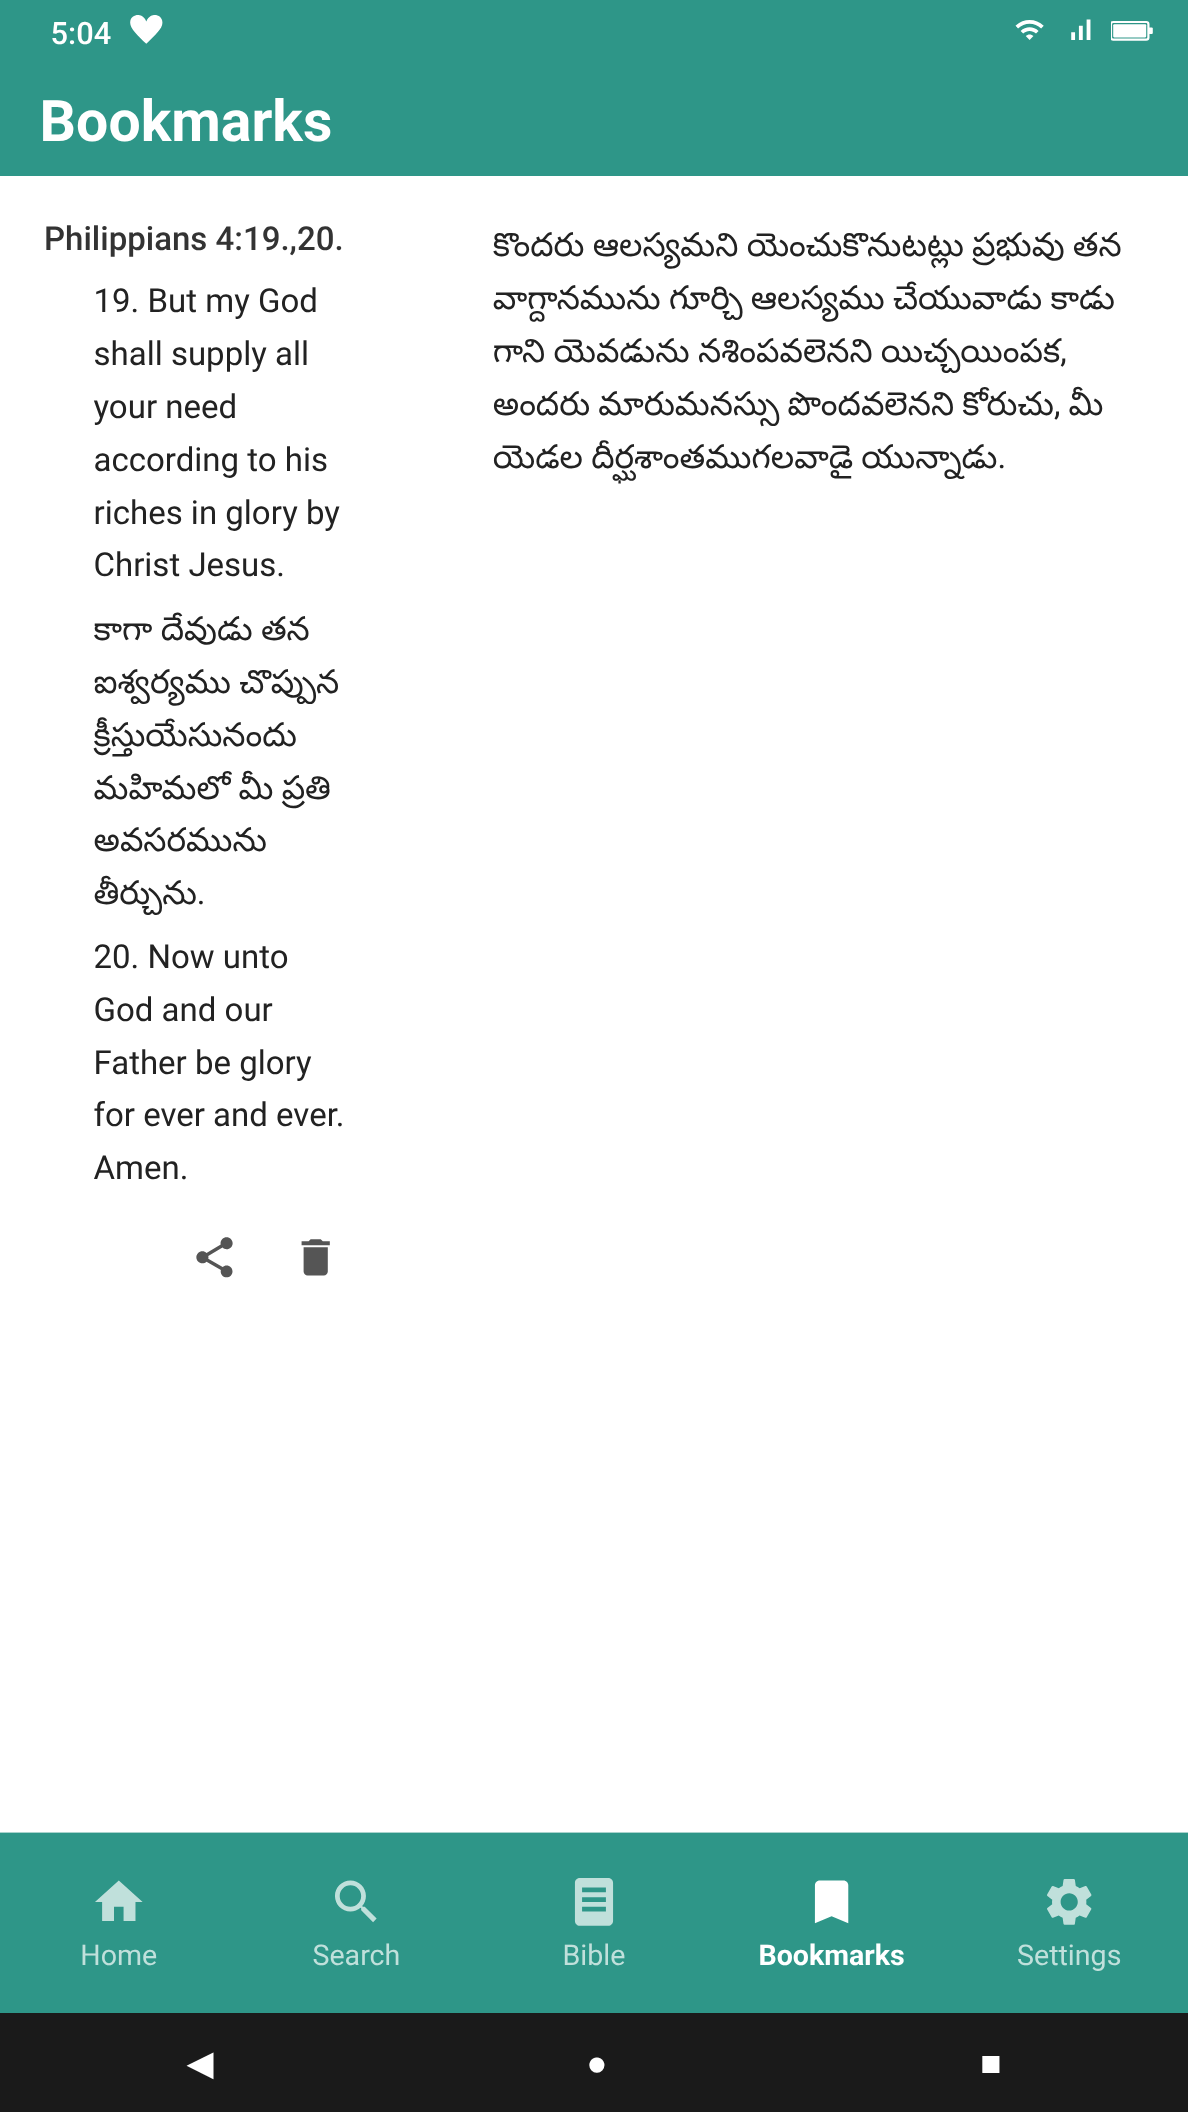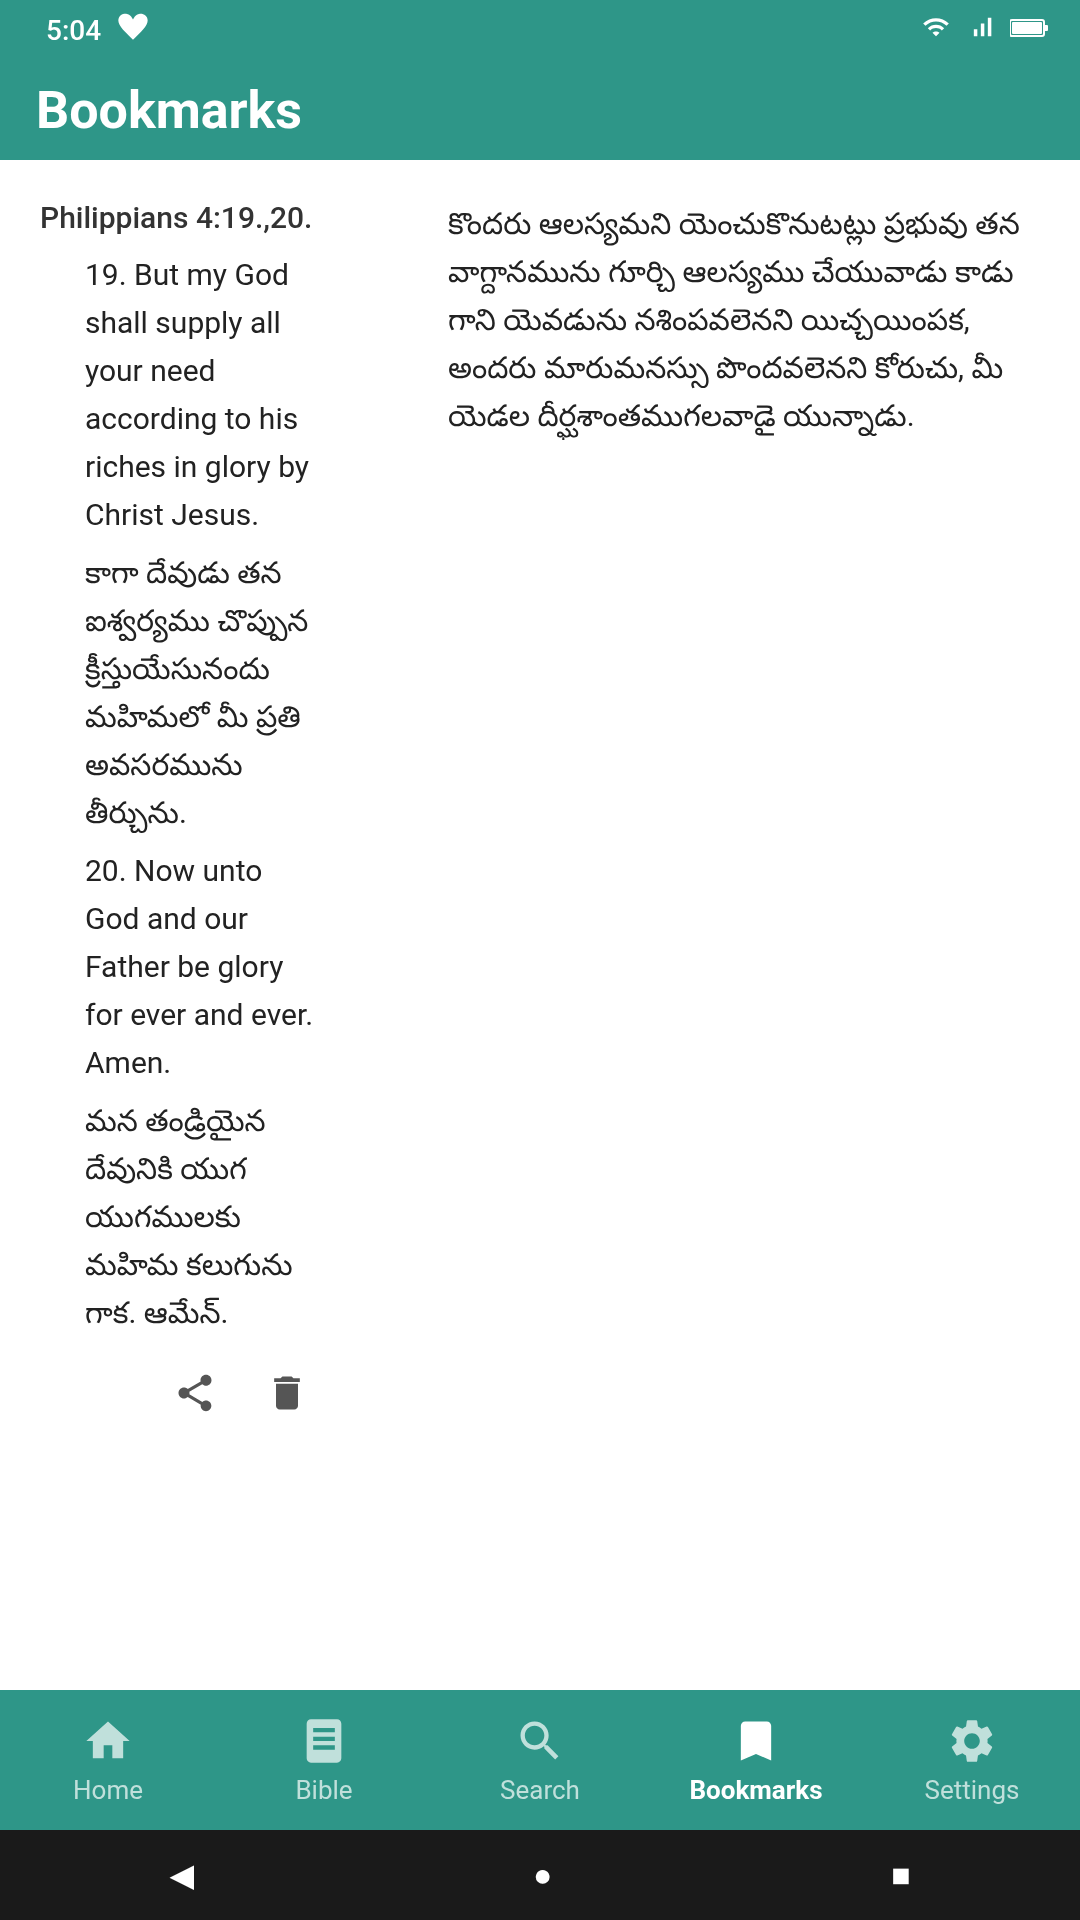--- a/index.html
+++ b/index.html
@@ -115,21 +115,21 @@
 
     .divider {
       height: 1px;
       background: #ddd;
       margin: 0 0px;
     }
 
     
     .bottom-nav {
       background: #2e9688;
-      height: 140px;
+      height: 164px;
       display: flex;
       align-items: center;
       justify-content: space-around;
       flex-shrink: 0;
     }
 
     .nav-item {
       display: flex;
       flex-direction: column;
       align-items: center;
@@ -215,21 +215,20 @@
   <span class="header-title">Bookmarks</span>
 </div>
 
 <div class="content">
 
   <div class="bookmark-card">
     <div class="bookmark-reference">Philippians 4:19.,20.</div>
     <div class="bookmark-text">19. But my God shall supply all your need according to his riches in glory by Christ Jesus.</div>
     <div class="bookmark-text">కాగా దేవుడు తన ఐశ్వర్యము చొప్పున క్రీస్తుయేసునందు మహిమలో మీ ప్రతి అవసరమును తీర్చును.</div>
     <div class="bookmark-text">20. Now unto God and our Father be glory for ever and ever. Amen.</div>
-    <div class="bookmark-text">మన తండ్రియైన దేవునికి యుగ యుగములకు మహిమ కలుగును గాక. ఆమేన్.</div>
     <div class="bookmark-actions">
       <div class="action-icon">
         <svg width="44" height="44" viewBox="0 0 24 24">
           <path d="M18 16.08c-.76 0-1.44.3-1.96.77L8.91 12.7c.05-.23.09-.46.09-.7s-.04-.47-.09-.7l7.05-4.11c.54.5 1.25.81 2.04.81 1.66 0 3-1.34 3-3s-1.34-3-3-3-3 1.34-3 3c0 .24.04.47.09.7L8.04 9.81C7.5 9.31 6.79 9 6 9c-1.66 0-3 1.34-3 3s1.34 3 3 3c.79 0 1.5-.31 2.04-.81l7.12 4.16c-.05.21-.08.43-.08.65 0 1.61 1.31 2.92 2.92 2.92 1.61 0 2.92-1.31 2.92-2.92s-1.31-2.92-2.92-2.92z"></path>
         </svg>
       </div>
       <div class="action-icon">
         <svg width="44" height="44" viewBox="0 0 24 24">
           <path d="M6 19c0 1.1.9 2 2 2h8c1.1 0 2-.9 2-2V7H6v12zM19 4h-3.5l-1-1h-5l-1 1H5v2h14V4z"></path>
         </svg>
@@ -249,30 +248,30 @@
 
   <div class="nav-item">
     <svg width="52" height="52" viewBox="0 0 24 24" fill="rgba(255,255,255,0.7)">
       <path d="M10 20v-6h4v6h5v-8h3L12 3 2 12h3v8z"></path>
     </svg>
     <span class="nav-label">Home</span>
   </div>
 
   <div class="nav-item">
     <svg width="52" height="52" viewBox="0 0 24 24" fill="rgba(255,255,255,0.7)">
+      <path d="M15.5 14h-.79l-.28-.27C15.41 12.59 16 11.11 16 9.5 16 5.91 13.09 3 9.5 3S3 5.91 3 9.5 5.91 16 9.5 16c1.61 0 3.09-.59 4.23-1.57l.27.28v.79l5 4.99L20.49 19l-4.99-5zm-6 0C7.01 14 5 11.99 5 9.5S7.01 5 9.5 5 14 7.01 14 9.5 11.99 14 9.5 14z"></path>
+    </svg>
+    <span class="nav-label">Search</span>
+  </div>
+
+  <div class="nav-item">
+    <svg width="52" height="52" viewBox="0 0 24 24" fill="rgba(255,255,255,0.7)">
       <path d="M18 2H6c-1.1 0-2 .9-2 2v16c0 1.1.9 2 2 2h12c1.1 0 2-.9 2-2V4c0-1.1-.9-2-2-2zm-1 14H7v-2h10v2zm0-4H7v-2h10v2zm0-4H7V6h10v2z"></path>
     </svg>
     <span class="nav-label">Bible</span>
-  </div>
-
-  <div class="nav-item">
-    <svg width="52" height="52" viewBox="0 0 24 24" fill="rgba(255,255,255,0.7)">
-      <path d="M15.5 14h-.79l-.28-.27C15.41 12.59 16 11.11 16 9.5 16 5.91 13.09 3 9.5 3S3 5.91 3 9.5 5.91 16 9.5 16c1.61 0 3.09-.59 4.23-1.57l.27.28v.79l5 4.99L20.49 19l-4.99-5zm-6 0C7.01 14 5 11.99 5 9.5S7.01 5 9.5 5 14 7.01 14 9.5 11.99 14 9.5 14z"></path>
-    </svg>
-    <span class="nav-label">Search</span>
   </div>
 
   <div class="nav-item active">
     <svg width="52" height="52" viewBox="0 0 24 24" fill="white">
       <path d="M17 3H7c-1.1 0-1.99.9-1.99 2L5 21l7-3 7 3V5c0-1.1-.9-2-2-2z"></path>
     </svg>
     <span class="nav-label">Bookmarks</span>
   </div>
 
   <div class="nav-item">

